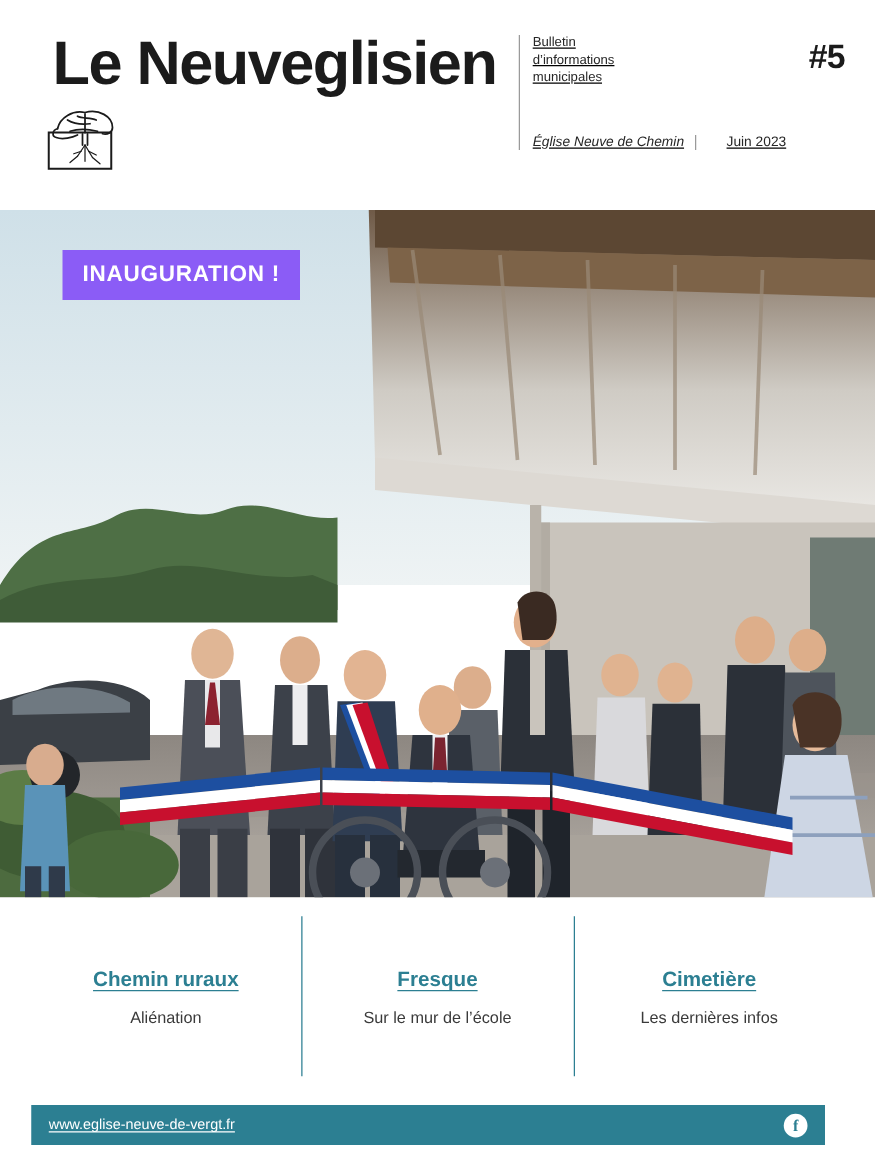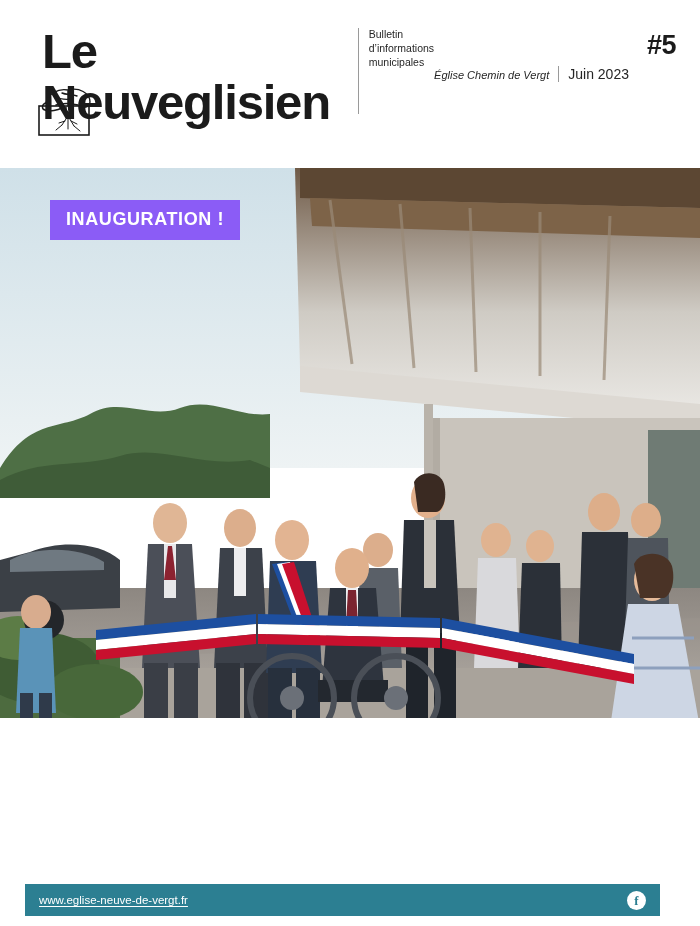--- a/index.html
+++ b/index.html
@@ -41,44 +41,45 @@
     display: flex;
     align-items: flex-start;
     margin-left: auto;
     margin-top: 14px;
   }
   .mast-meta-block {
     border-left: 1px solid #9a9a9a;
     padding-left: 10px;
     min-height: 86px;
     display: flex;
-    flex-direction: row;
+    flex-direction: column;
+    text-decoration: underline;
   }
   .mast-meta-top {
     font-size: 10.5px;
     line-height: 1.32;
     color: #262626;
   }
   .mast-meta-bottom {
     margin-top: 38px;
     display: flex;
     align-items: baseline;
     white-space: nowrap;
   }
   .mast-sub-italic {
     font-size: 11px;
     font-style: italic;
     color: #262626;
     padding-right: 9px;
   }
   .mast-date {
-    font-size: 14px;
+    font-size: 11px;
     color: #262626;
     border-left: 1px solid #9a9a9a;
-    padding-left: 9px;
+    padding-left: 24px;
   }
   .mast-issue {
     font-size: 27px;
     font-weight: bold;
     color: #1b1b1b;
     margin-left: 18px;
     margin-top: 2px;
     letter-spacing: -0.5px;
   }
   .logo {
@@ -186,21 +187,21 @@
     <div class="mast-row">
       <div class="mast-title">Le Neuveglisien</div>
       <div class="mast-right">
         <div class="mast-meta-block">
           <div class="mast-meta-top">
             <div>Bulletin</div>
             <div>d’informations</div>
             <div>municipales</div>
           </div>
           <div class="mast-meta-bottom">
-            <div class="mast-sub-italic">Église Chemin de Vergt</div>
+            <div class="mast-sub-italic">Église Neuve de Chemin</div>
             <div class="mast-date">Juin 2023</div>
           </div>
         </div>
         <div class="mast-issue">#5</div>
       </div>
     </div>
 
     <div class="logo">
       <svg width="68" height="54" viewBox="0 0 68 54">
         <g stroke="#1b1b1b" fill="none" stroke-width="1.4" stroke-linecap="round">
@@ -366,19 +367,33 @@
         <path d="M258 466 L440 470 L440 480 L258 476 Z" fill="#c8102e"></path>
         <path d="M442 450 L634 486 L634 496 L442 460 Z" fill="#1d4fa0"></path>
         <path d="M442 460 L634 496 L634 506 L442 470 Z" fill="#ffffff"></path>
         <path d="M442 470 L634 506 L634 516 L442 480 Z" fill="#c8102e"></path>
       </g>
     </svg>
 
     <div class="hero-badge">INAUGURATION !</div>
   </div>
 
+  <div class="teasers">
+    <div class="teaser">
+      <div class="teaser-title">Chemin ruraux</div>
+      <div class="teaser-sub">Aliénation</div>
+    </div>
+    <div class="teaser">
+      <div class="teaser-title">Fresque</div>
+      <div class="teaser-sub">Sur le mur de l’école</div>
+    </div>
+    <div class="teaser">
+      <div class="teaser-title">Cimetière</div>
+      <div class="teaser-sub">Les dernières infos</div>
+    </div>
+  </div>
 
   <div class="footer">
     <a class="footer-url" href="#">www.eglise-neuve-de-vergt.fr</a>
     <div class="fb">f</div>
   </div>
 
 </div>
 
 </body></html>

